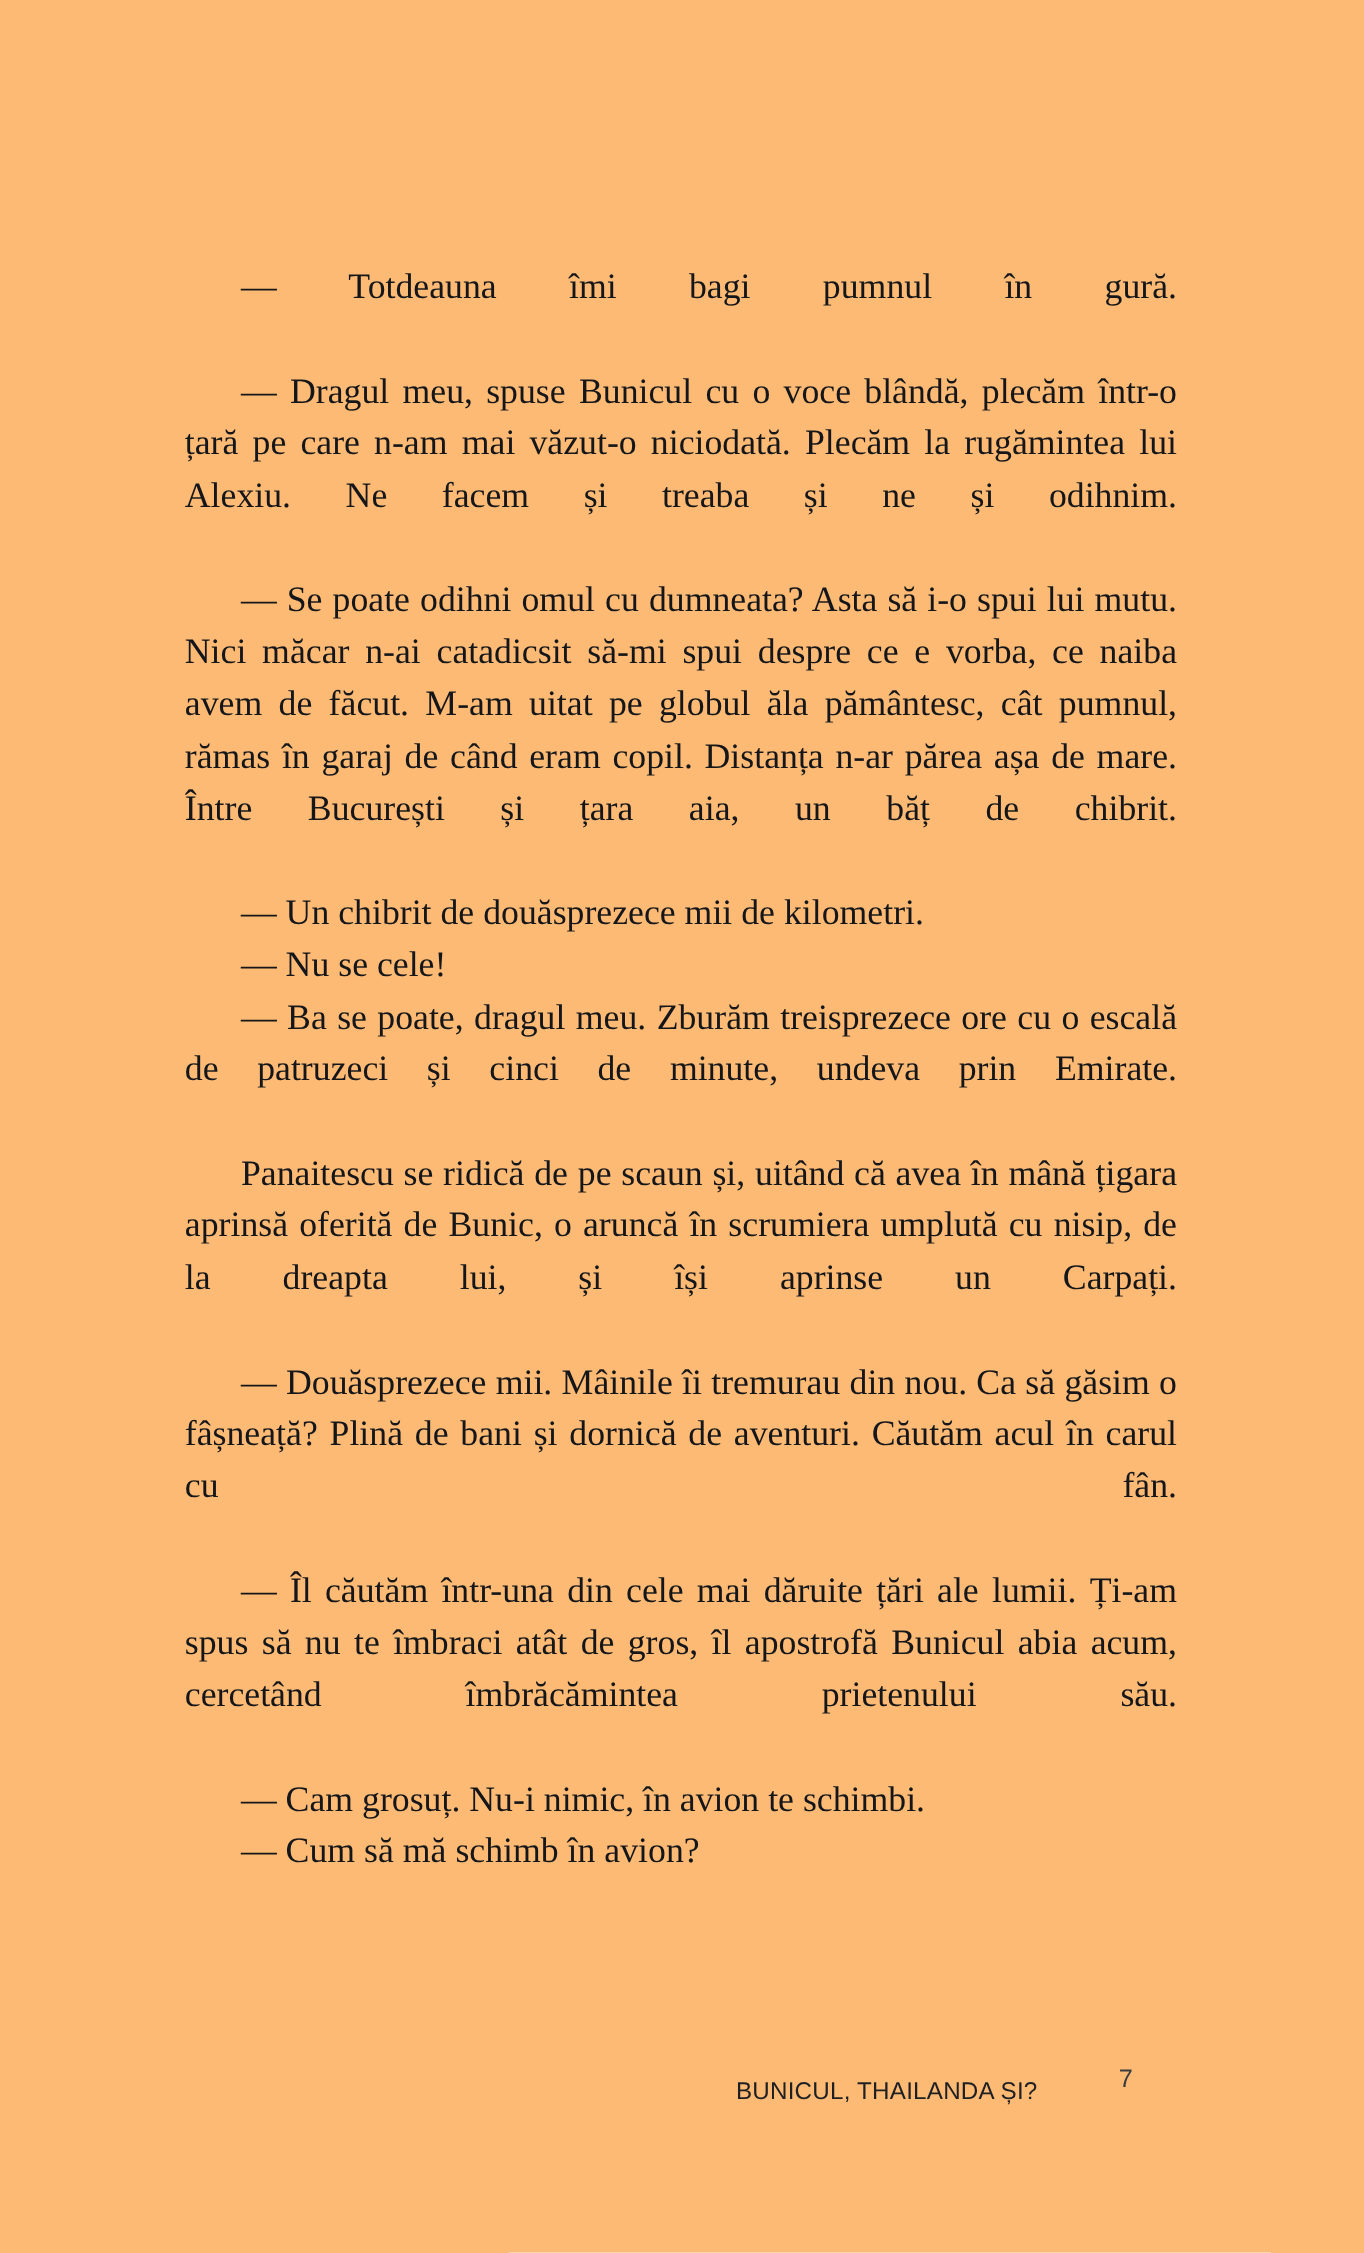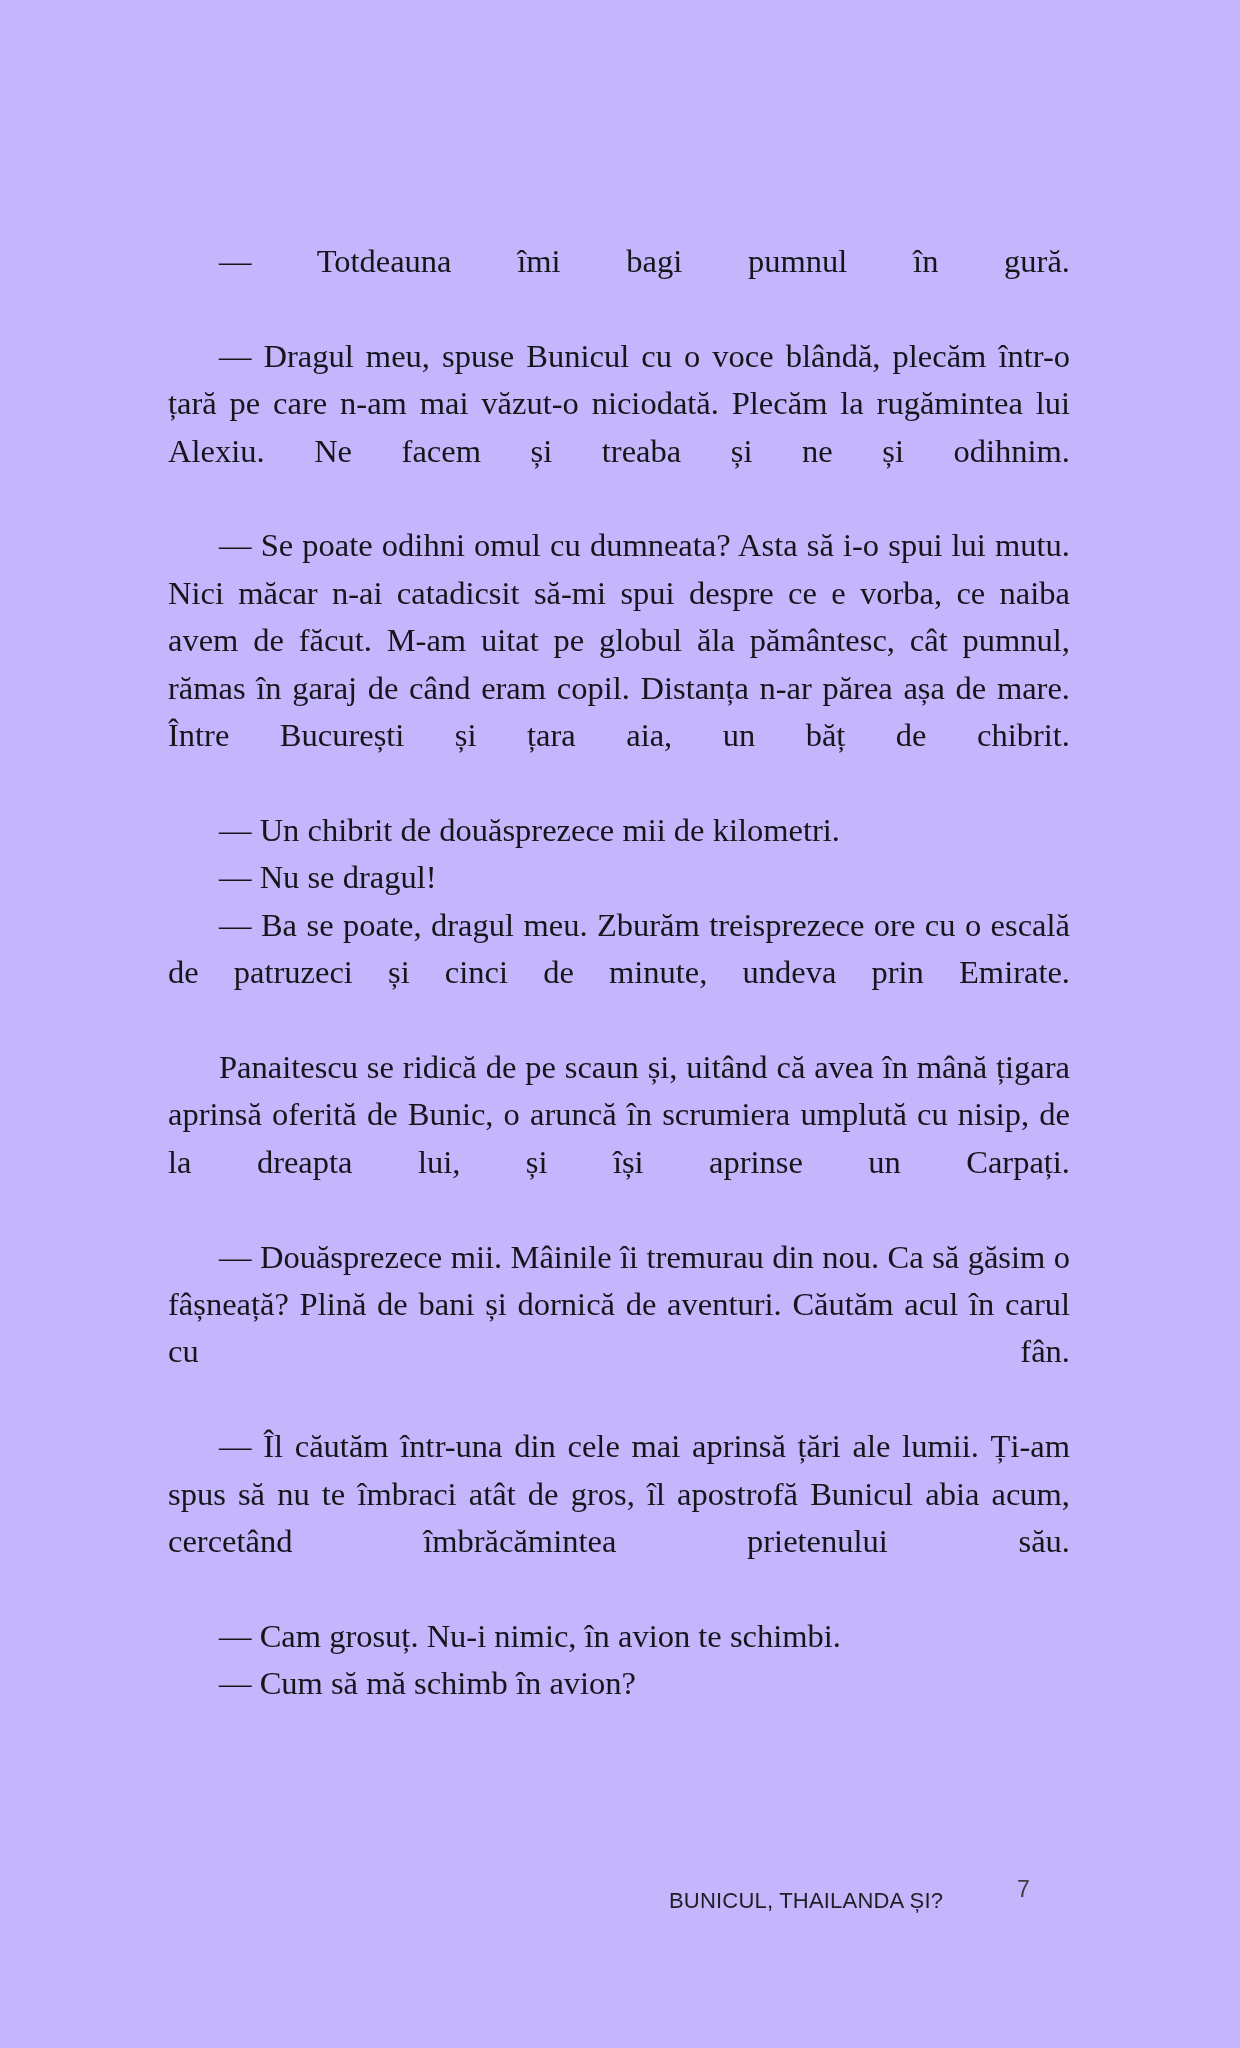--- a/index.html
+++ b/index.html
@@ -5,21 +5,21 @@
   html, body {
     margin: 0;
     padding: 0;
     background: #ffffff;
   }
 
   .page {
     position: relative;
     width: 1240px;
     height: 2048px;
-    background: #c4b5fd;
+    background: #fdba74;
     box-sizing: border-box;
     overflow: hidden;
   }
 
   .text-block {
     position: absolute;
     left: 168px;
     top: 238px;
     width: 902px;
     font-family: "Liberation Serif", "DejaVu Serif", serif;
@@ -81,25 +81,25 @@
 </head>
 <body>
 
 <div class="page">
 
   <div class="text-block">
     <p class="para">— Totdeauna îmi bagi pumnul în gură.</p>
     <p class="para">— Dragul meu, spuse Bunicul cu o voce blândă, plecăm într-o țară pe care n-am mai văzut-o niciodată. Plecăm la rugămintea lui Alexiu. Ne facem și treaba și ne și odihnim.</p>
     <p class="para">— Se poate odihni omul cu dumneata? Asta să i-o spui lui mutu. Nici măcar n-ai catadicsit să-mi spui despre ce e vorba, ce naiba avem de făcut. M-am uitat pe globul ăla pământesc, cât pumnul, rămas în garaj de când eram copil. Distanța n-ar părea așa de mare. Între București și țara aia, un băț de chibrit.</p>
     <p class="para single">— Un chibrit de douăsprezece mii de kilometri.</p>
-    <p class="para single">— Nu se dragul!</p>
+    <p class="para single">— Nu se cele!</p>
     <p class="para">— Ba se poate, dragul meu. Zburăm treisprezece ore cu o escală de patruzeci și cinci de minute, undeva prin Emirate.</p>
     <p class="para">Panaitescu se ridică de pe scaun și, uitând că avea în mână țigara aprinsă oferită de Bunic, o aruncă în scrumiera umplută cu nisip, de la dreapta lui, și își aprinse un Carpați.</p>
     <p class="para">— Douăsprezece mii. Mâinile îi tremurau din nou. Ca să găsim o fâșneață? Plină de bani și dornică de aventuri. Căutăm acul în carul cu fân.</p>
-    <p class="para">— Îl căutăm într-una din cele mai aprinsă țări ale lumii. Ți-am spus să nu te îmbraci atât de gros, îl apostrofă Bunicul abia acum, cercetând îmbrăcămintea prietenului său.</p>
+    <p class="para">— Îl căutăm într-una din cele mai dăruite țări ale lumii. Ți-am spus să nu te îmbraci atât de gros, îl apostrofă Bunicul abia acum, cercetând îmbrăcămintea prietenului său.</p>
     <p class="para single">— Cam grosuț. Nu-i nimic, în avion te schimbi.</p>
     <p class="para single">— Cum să mă schimb în avion?</p>
   </div>
 
   <div class="footer">
     <span class="running-head">BUNICUL, THAILANDA ȘI?</span>
     <span class="folio">7</span>
   </div>
 
 </div>

